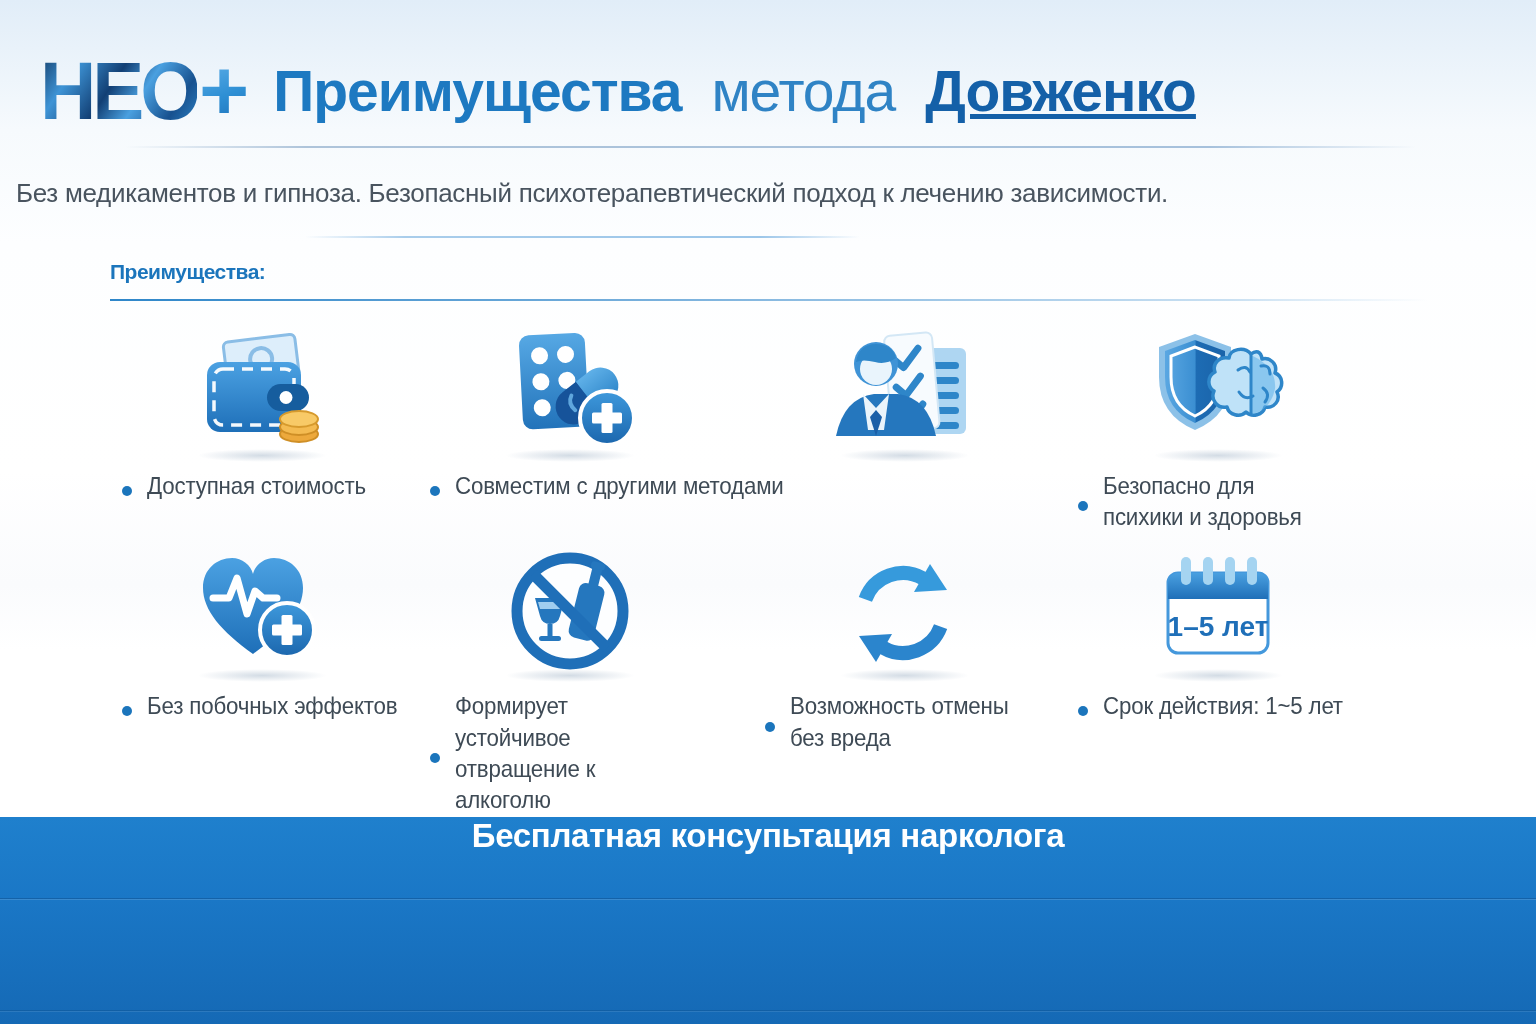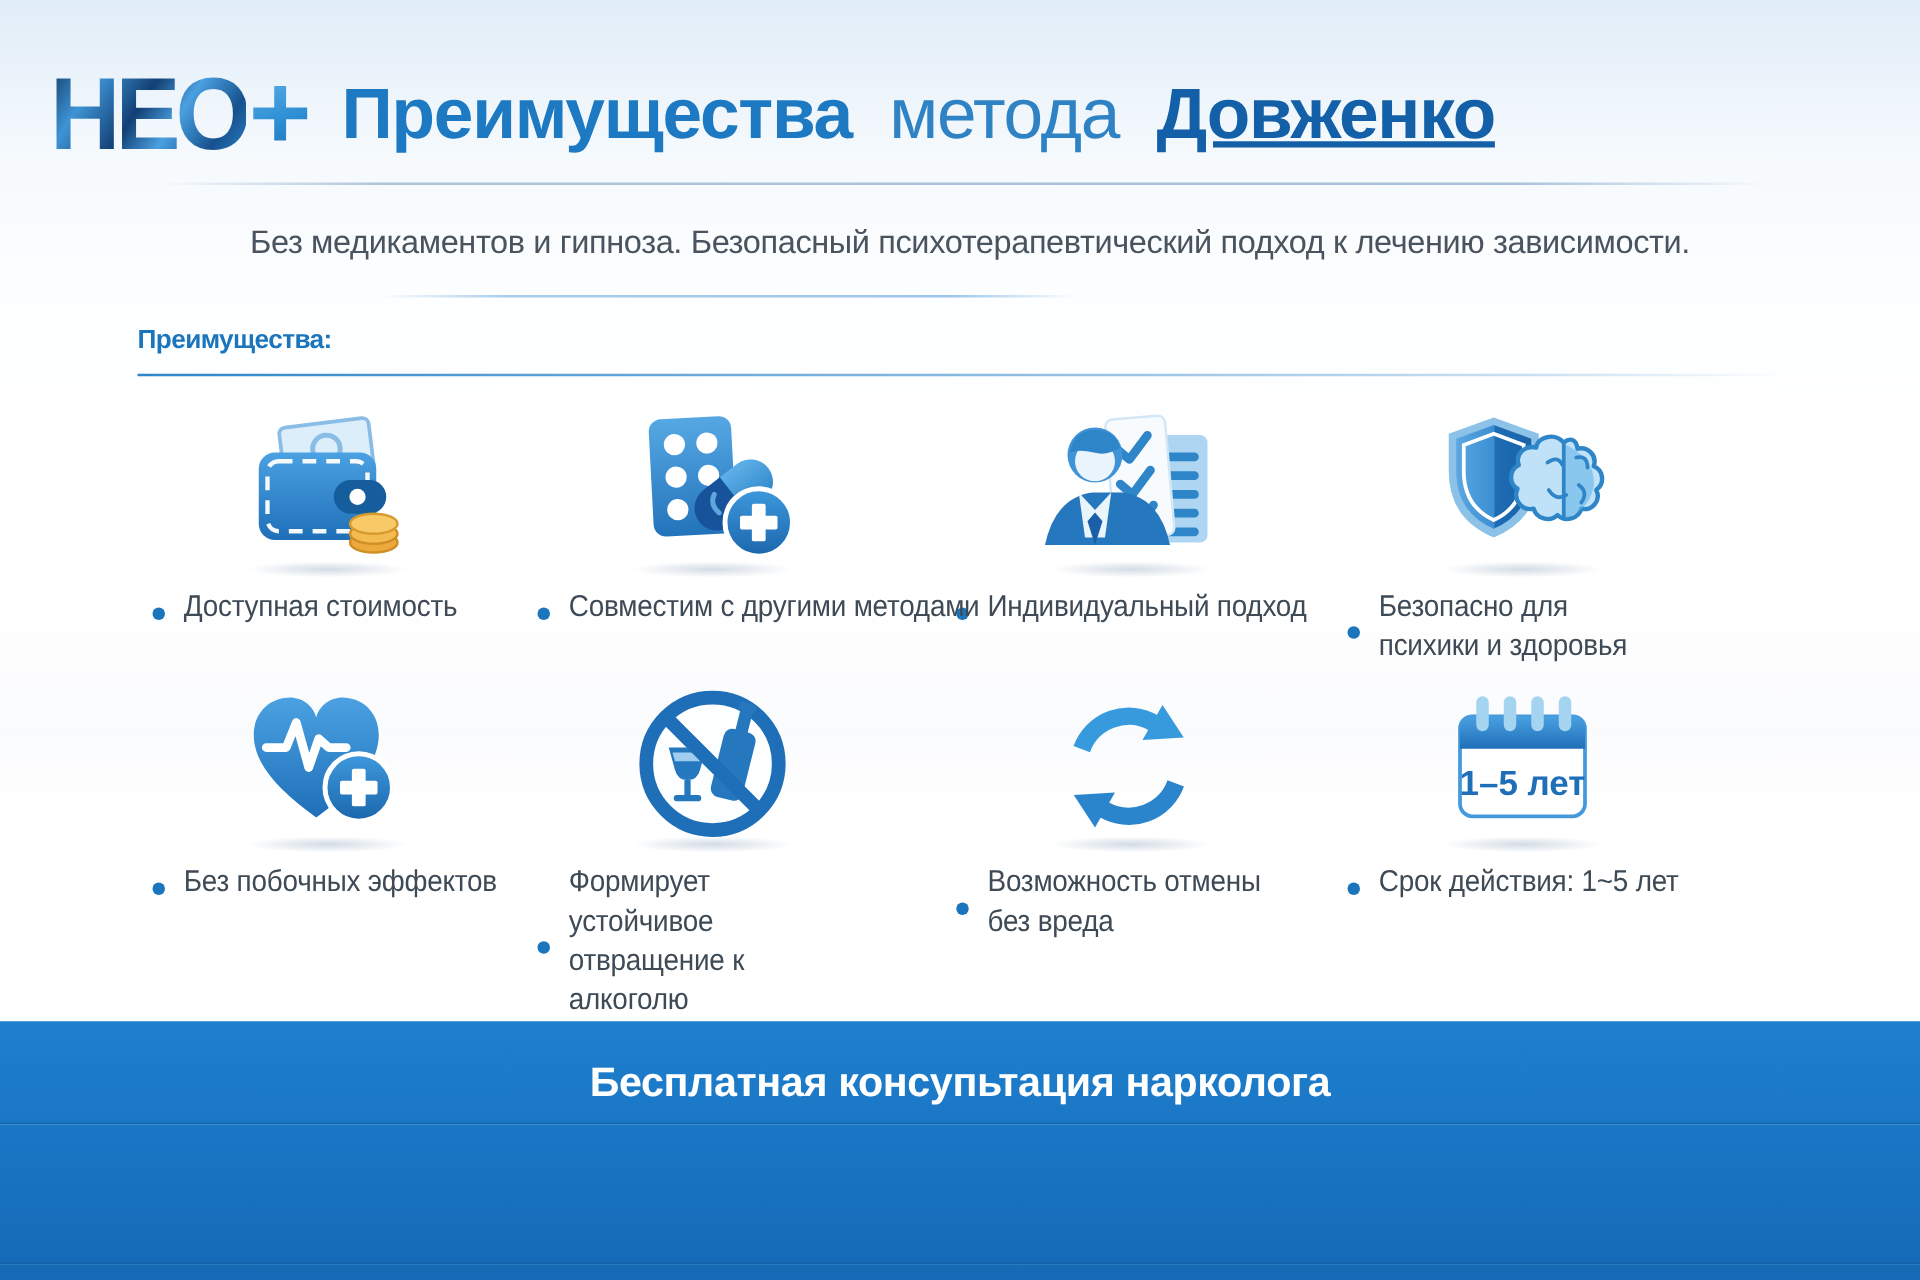--- a/index.html
+++ b/index.html
@@ -30,21 +30,21 @@
   .title span+span{margin-left:15px;}
   .t-bold{font-weight:700;color:#1d79c1;}
   .t-reg{font-weight:400;color:#2f83c5;}
   .t-bold2{font-weight:700;color:#1460a8;text-decoration:underline;}
   .divider{position:absolute;height:2px;}
   .divider-1{
     left:125px;right:120px;top:146px;
     background:linear-gradient(90deg,rgba(168,194,220,0) 0%,#aec4da 14%,#a6c1dc 84%,rgba(168,194,220,0) 100%);
   }
   .subtitle{
-    position:absolute;left:0;right:0;top:178px;margin:0;text-align:center;
+    position:absolute;left:0;right:0;top:178px;margin:0;text-align:left;
     font-size:26px;color:#49545f;letter-spacing:-0.3px;padding-left:16px;
   }
   .divider-2{
     left:305px;top:236px;width:555px;
     background:linear-gradient(90deg,rgba(160,200,235,0) 0%,#a9cdeb 18%,#9cc6e9 82%,rgba(160,200,235,0) 100%);
   }
   
   .section-heading{
     position:absolute;left:110px;top:260px;margin:0;
     font-size:21px;font-weight:700;color:#1b75bc;letter-spacing:-0.5px;
@@ -75,21 +75,21 @@
   .footer{
     position:absolute;left:0;right:0;top:817px;height:207px;
     background:linear-gradient(180deg,#1f80cd 0%,#1a77c6 40%,#1569b5 100%);
     color:#fff;
   }
   .footer::after{
     content:"";position:absolute;left:0;right:0;bottom:13px;height:1px;
     background:rgba(0,35,75,0.16);box-shadow:0 1px 0 rgba(255,255,255,0.10);
   }
   .footer-title{
-    margin-top:30px;text-align:center;font-size:33px;font-weight:700;letter-spacing:-0.3px;
+    text-align:center;font-size:33px;font-weight:700;letter-spacing:-0.3px;
   }
   .footer-divider{
     position:absolute;left:0;right:0;top:81px;height:1px;
     background:rgba(8,45,90,0.28);box-shadow:0 1px 0 rgba(255,255,255,0.14);
   }
   .footer-phone{
     position:absolute;left:0;right:0;top:102px;
     display:flex;justify-content:center;align-items:baseline;gap:14px;
   }
   .phone-label{font-size:30px;font-weight:400;color:#eaf4fc;}
@@ -211,24 +211,20 @@
           </g>
           <path d="M6 108 q8 -38 38 -42 l24 0 q30 4 38 42 z" fill="#2577be"></path>
           <path d="M33 66 l13 14 l13 -14 l-5 36 h-16 z" fill="#eaf4fb"></path>
           <path d="M46 82 l6 7 l-6 19 l-6 -19 z" fill="#1a5fa8"></path>
           <circle cx="46" cy="36" r="22" fill="#3f93d6"></circle>
           <circle cx="46" cy="41" r="16" fill="#e9f4fc"></circle>
           <path d="M26 34 q3 -18 20 -18 q16 0 20 14 q-10 7 -21 4 q-12 -3 -19 0 z" fill="#2e86c9"></path>
         </svg>
         <div class="icon-shadow"></div>
       </div>
-      <div class="feature-label">
-        <span class="bullet"></span>
-        <span class="label-text">Индивидуальный подход</span>
-      </div>
     </div>
 
     <div class="feature">
       <div class="icon-box">
         <svg class="f-icon" width="150" height="125" viewBox="0 0 150 125">
           <defs>
             <linearGradient id="g4a" x1="0" y1="0" x2="1" y2="0">
               <stop offset="0" stop-color="#5aa7e2"></stop>
                 <stop offset="0.5" stop-color="#3b8fd2"></stop>
                 <stop offset="0.52" stop-color="#1d6cb4"></stop>

